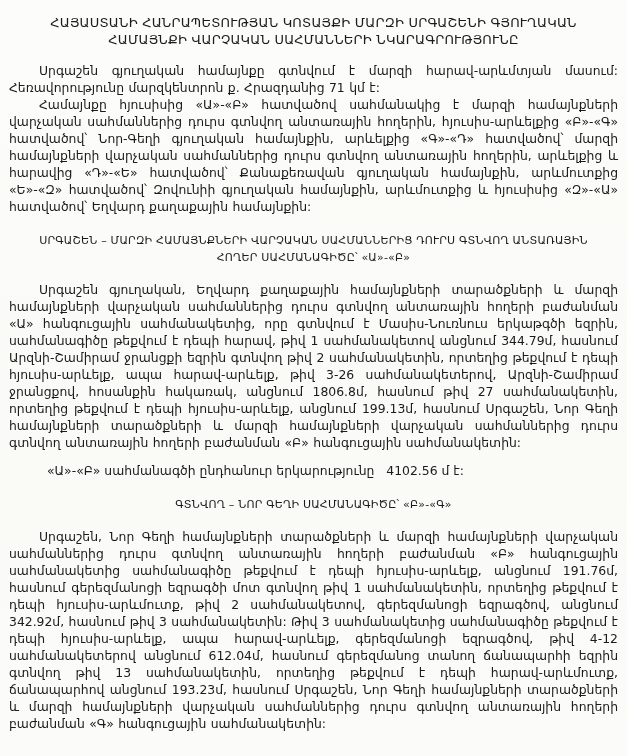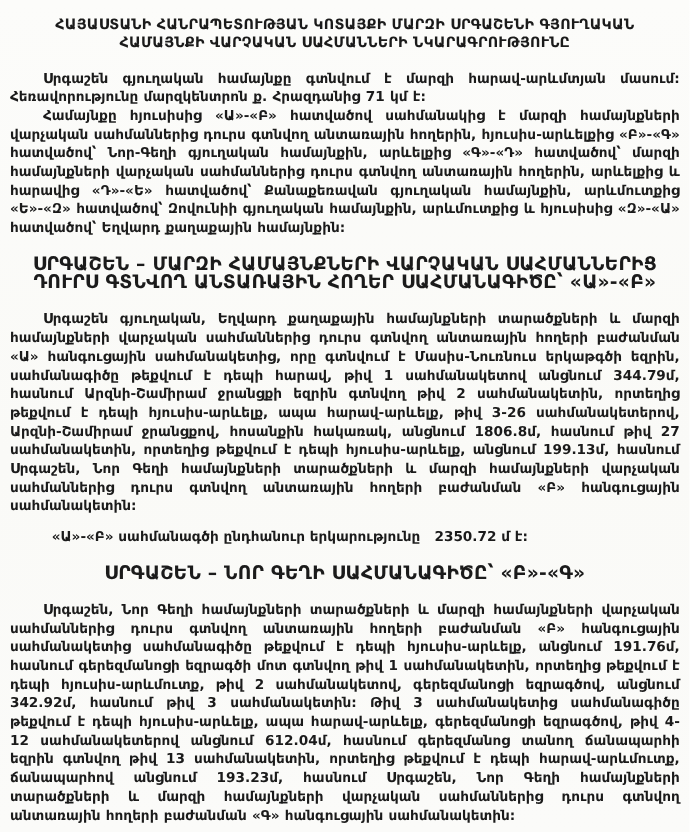--- a/index.html
+++ b/index.html
@@ -7,41 +7,41 @@
     padding: 0;
     background: #ffffff;
   }
   .page {
     width: 627px;
     min-height: 756px;
     box-sizing: border-box;
     background: linear-gradient(180deg, #fcfcfa 0%, #fafaf7 55%, #fbfbf9 100%);
     color: #1b1b1b;
     font-family: "DejaVu Sans", sans-serif;
-    font-weight: bold;
+    font-weight: normal;
     padding: 10px 9px 8px 9px;
     overflow: hidden;
   }
   .doc-title {
     font-size: 13px;
     line-height: 17px;
     text-align: center;
     margin: 4px 6px 14px 6px;
     letter-spacing: 0.2px;
   }
   p.body-par {
     font-size: 12.4px;
     line-height: 17px;
     text-align: justify;
     text-indent: 30px;
     margin: 0;
     word-spacing: 0.5px;
   }
   .section-heading {
-    font-size: 17px;
+    font-size: 11px;
     line-height: 17px;
     text-align: center;
     margin: 17px 14px 15px 14px;
     letter-spacing: 0.2px;
   }
   p.length-line {
     font-size: 12.4px;
     line-height: 17px;
     text-indent: 38px;
     margin: 11px 0 10px 0;
@@ -56,19 +56,19 @@
   <div class="doc-title">ՀԱՅԱՍՏԱՆԻ ՀԱՆՐԱՊԵՏՈՒԹՅԱՆ ԿՈՏԱՅՔԻ ՄԱՐԶԻ ՍՐԳԱՇԵՆԻ ԳՅՈՒՂԱԿԱՆ ՀԱՄԱՅՆՔԻ ՎԱՐՉԱԿԱՆ ՍԱՀՄԱՆՆԵՐԻ ՆԿԱՐԱԳՐՈՒԹՅՈՒՆԸ</div>
 
   <p class="body-par">Սրգաշեն գյուղական համայնքը գտնվում է մարզի հարավ-արևմտյան մասում: Հեռավորությունը մարզկենտրոն ք. Հրազդանից  71 կմ է:</p>
 
   <p class="body-par">Համայնքը հյուսիսից «Ա»-«Բ» հատվածով սահմանակից է մարզի համայնքների վարչական սահմաններից դուրս գտնվող անտառային հողերին, հյուսիս-արևելքից «Բ»-«Գ» հատվածով՝ Նոր-Գեղի գյուղական համայնքին, արևելքից «Գ»-«Դ» հատվածով՝ մարզի համայնքների վարչական սահմաններից դուրս գտնվող անտառային հողերին, արևելքից և հարավից «Դ»-«Ե» հատվածով՝ Քանաքեռավան գյուղական համայնքին, արևմուտքից «Ե»-«Զ» հատվածով՝ Զովունիի գյուղական համայնքին, արևմուտքից և հյուսիսից «Զ»-«Ա» հատվածով՝ Եղվարդ քաղաքային համայնքին:</p>
 
   <div class="section-heading">ՍՐԳԱՇԵՆ – ՄԱՐԶԻ ՀԱՄԱՅՆՔՆԵՐԻ ՎԱՐՉԱԿԱՆ ՍԱՀՄԱՆՆԵՐԻՑ  ԴՈՒՐՍ ԳՏՆՎՈՂ ԱՆՏԱՌԱՅԻՆ ՀՈՂԵՐ ՍԱՀՄԱՆԱԳԻԾԸ՝   «Ա»-«Բ»</div>
 
   <p class="body-par">Սրգաշեն գյուղական, Եղվարդ քաղաքային համայնքների տարածքների և մարզի համայնքների վարչական սահմաններից դուրս գտնվող անտառային հողերի բաժանման «Ա» հանգուցային սահմանակետից, որը գտնվում է Մասիս-Նուռնուս երկաթգծի եզրին, սահմանագիծը թեքվում է դեպի հարավ, թիվ 1 սահմանակետով անցնում 344.79մ, հասնում Արզնի-Շամիրամ ջրանցքի եզրին գտնվող թիվ 2 սահմանակետին, որտեղից թեքվում է դեպի հյուսիս-արևելք, ապա հարավ-արևելք, թիվ 3-26 սահմանակետերով, Արզնի-Շամիրամ ջրանցքով, հոսանքին հակառակ, անցնում 1806.8մ, հասնում թիվ 27 սահմանակետին, որտեղից թեքվում է դեպի հյուսիս-արևելք, անցնում 199.13մ, հասնում Սրգաշեն, Նոր Գեղի համայնքների տարածքների և մարզի համայնքների վարչական սահմաններից դուրս գտնվող անտառային հողերի բաժանման «Բ» հանգուցային սահմանակետին:</p>
 
-  <p class="length-line">«Ա»-«Բ» սահմանագծի ընդհանուր երկարությունը   2350.72 մ է:</p>
+  <p class="length-line">«Ա»-«Բ» սահմանագծի ընդհանուր երկարությունը   4102.56 մ է:</p>
 
-  <div class="section-heading">ՍՐԳԱՇԵՆ – ՆՈՐ ԳԵՂԻ ՍԱՀՄԱՆԱԳԻԾԸ՝   «Բ»-«Գ»</div>
+  <div class="section-heading">ԳՏՆՎՈՂ – ՆՈՐ ԳԵՂԻ ՍԱՀՄԱՆԱԳԻԾԸ՝   «Բ»-«Գ»</div>
 
   <p class="body-par">Սրգաշեն, Նոր Գեղի համայնքների տարածքների և մարզի համայնքների վարչական սահմաններից դուրս գտնվող անտառային հողերի բաժանման «Բ» հանգուցային սահմանակետից սահմանագիծը թեքվում է դեպի հյուսիս-արևելք, անցնում 191.76մ, հասնում գերեզմանոցի եզրագծի մոտ գտնվող թիվ 1 սահմանակետին, որտեղից թեքվում է դեպի հյուսիս-արևմուտք, թիվ 2 սահմանակետով, գերեզմանոցի եզրագծով, անցնում 342.92մ, հասնում թիվ 3 սահմանակետին: Թիվ 3 սահմանակետից սահմանագիծը թեքվում է դեպի հյուսիս-արևելք, ապա հարավ-արևելք, գերեզմանոցի եզրագծով, թիվ 4-12 սահմանակետերով անցնում 612.04մ, հասնում գերեզմանոց տանող ճանապարհի եզրին գտնվող թիվ 13 սահմանակետին, որտեղից թեքվում է դեպի հարավ-արևմուտք, ճանապարհով անցնում 193.23մ, հասնում Սրգաշեն, Նոր Գեղի համայնքների տարածքների և մարզի համայնքների վարչական սահմաններից դուրս գտնվող անտառային հողերի բաժանման «Գ» հանգուցային սահմանակետին:</p>
 
 </div>
 
 </body></html>

